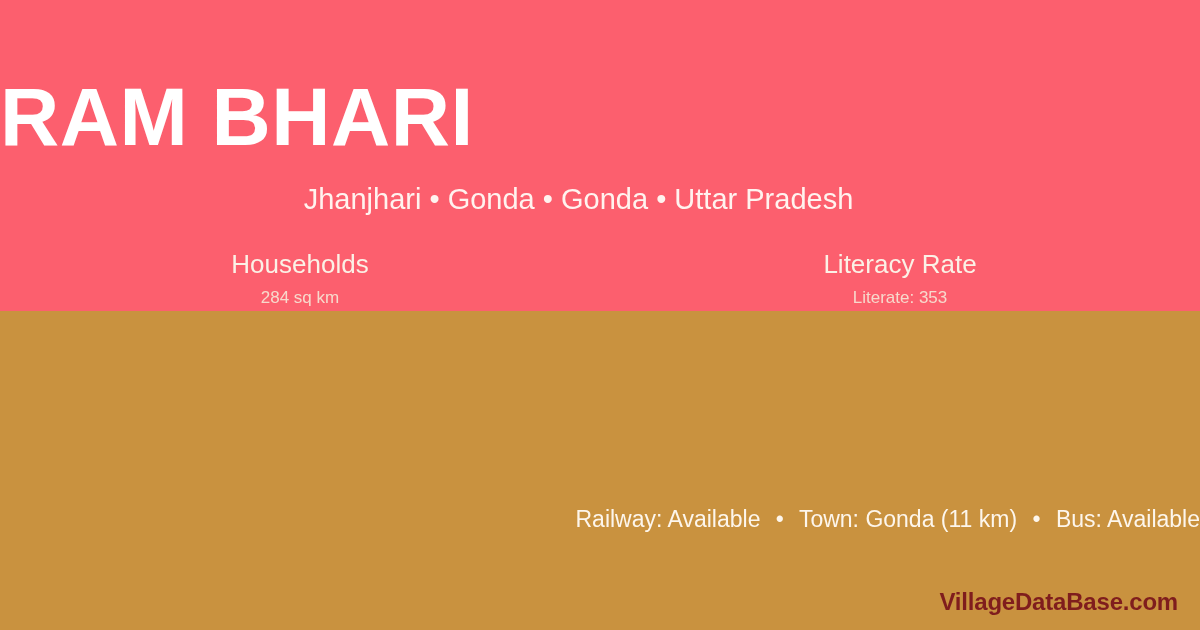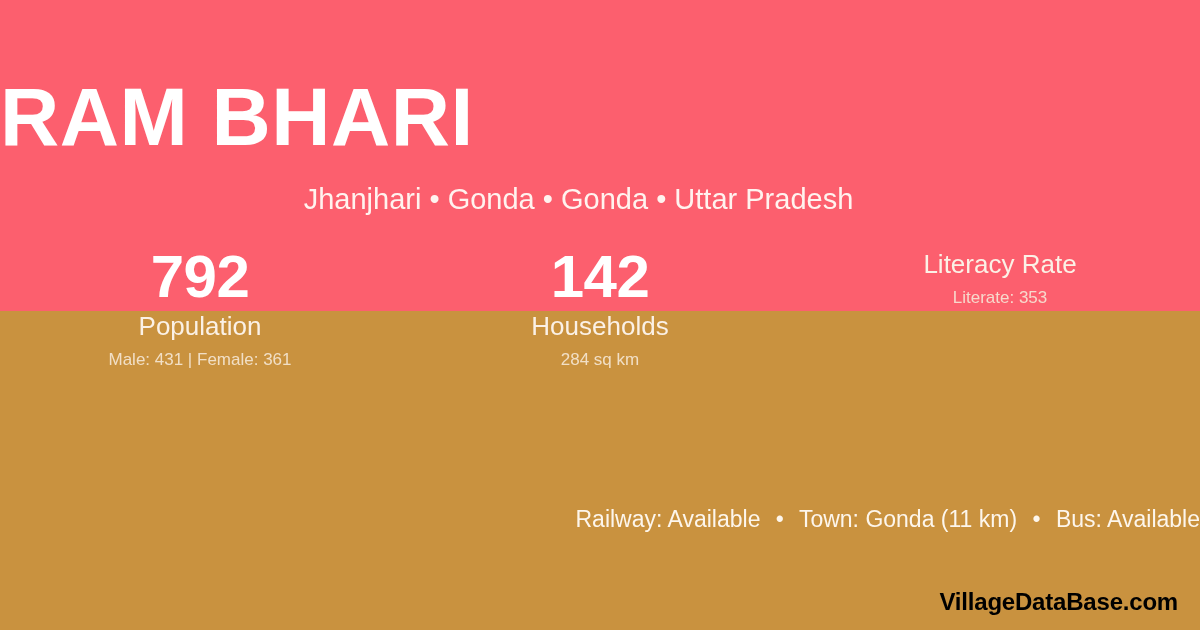--- a/index.html
+++ b/index.html
@@ -115,46 +115,40 @@
   }
 
   
   #brand {
     position: absolute;
     right: 22px;
     bottom: 14px;
     font-size: 24px;
     line-height: 28px;
     font-weight: bold;
-    color: #000000;
+    color: #7f1d1d;
     letter-spacing: -0.2px;
     white-space: nowrap;
   }
 </style>
 </head>
 <body>
 
 <div id="card">
 
   <div id="top-band"></div>
 
   <div id="title">RAM BHARI</div>
 
   <div id="subtitle">Jhanjhari • Gonda • Gonda • Uttar Pradesh</div>
 
   <div id="stats">
 
-    <div class="stat">
-      <div class="stat-value">792</div>
-      <div class="stat-label">Population</div>
-      <div class="stat-sub">Male: 431 | Female: 361</div>
-    </div>
 
     <div class="stat">
-      <div class="stat-value">142</div>
       <div class="stat-label">Households</div>
       <div class="stat-sub">284 sq km</div>
     </div>
 
     <div class="stat">
       <div class="stat-label">Literacy Rate</div>
       <div class="stat-sub">Literate: 353</div>
     </div>
 
   </div>

